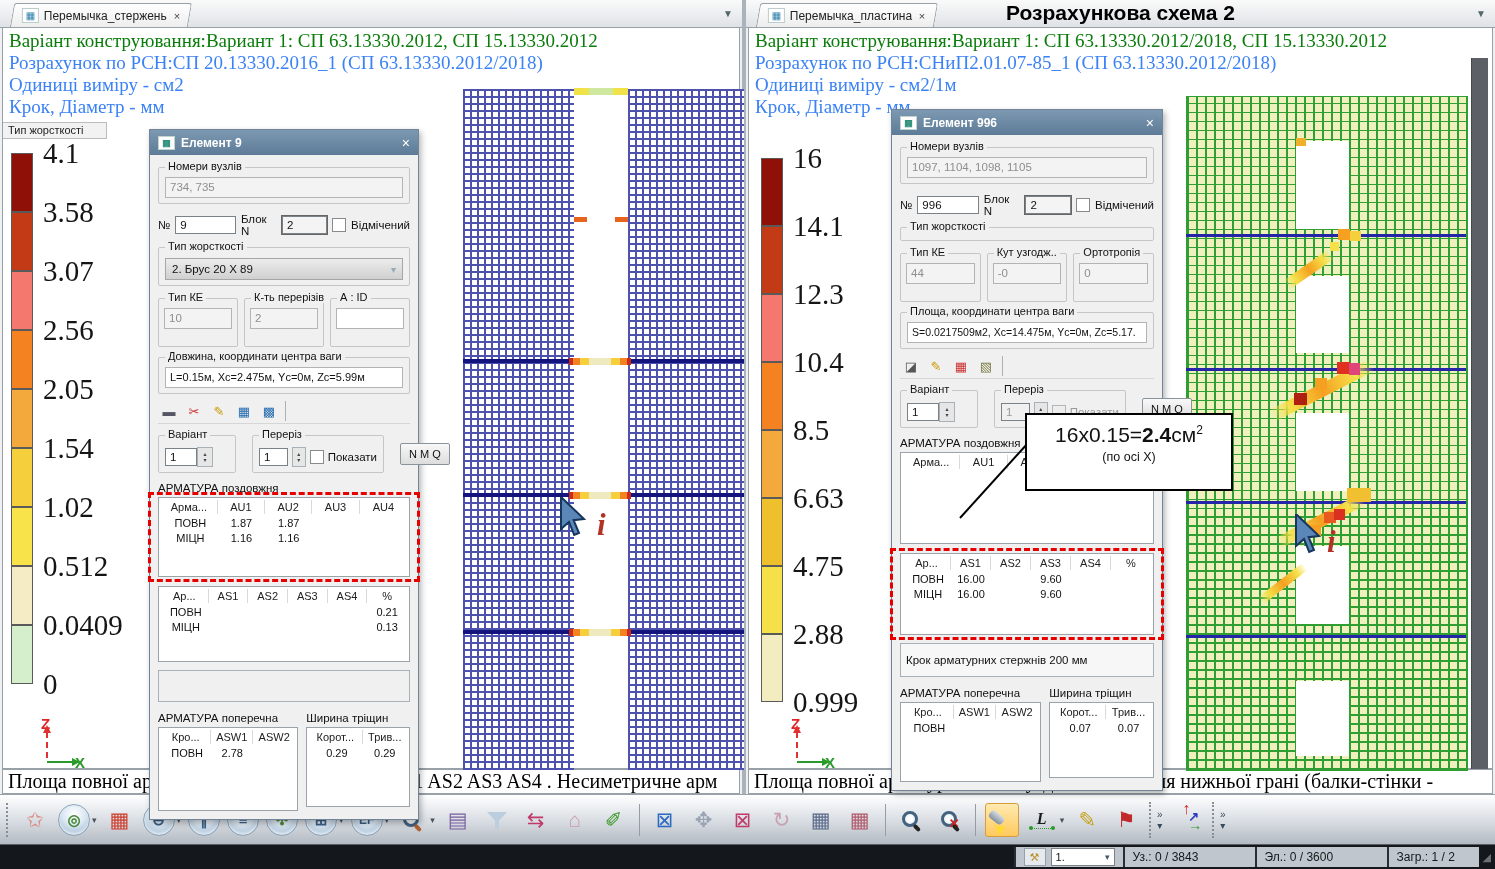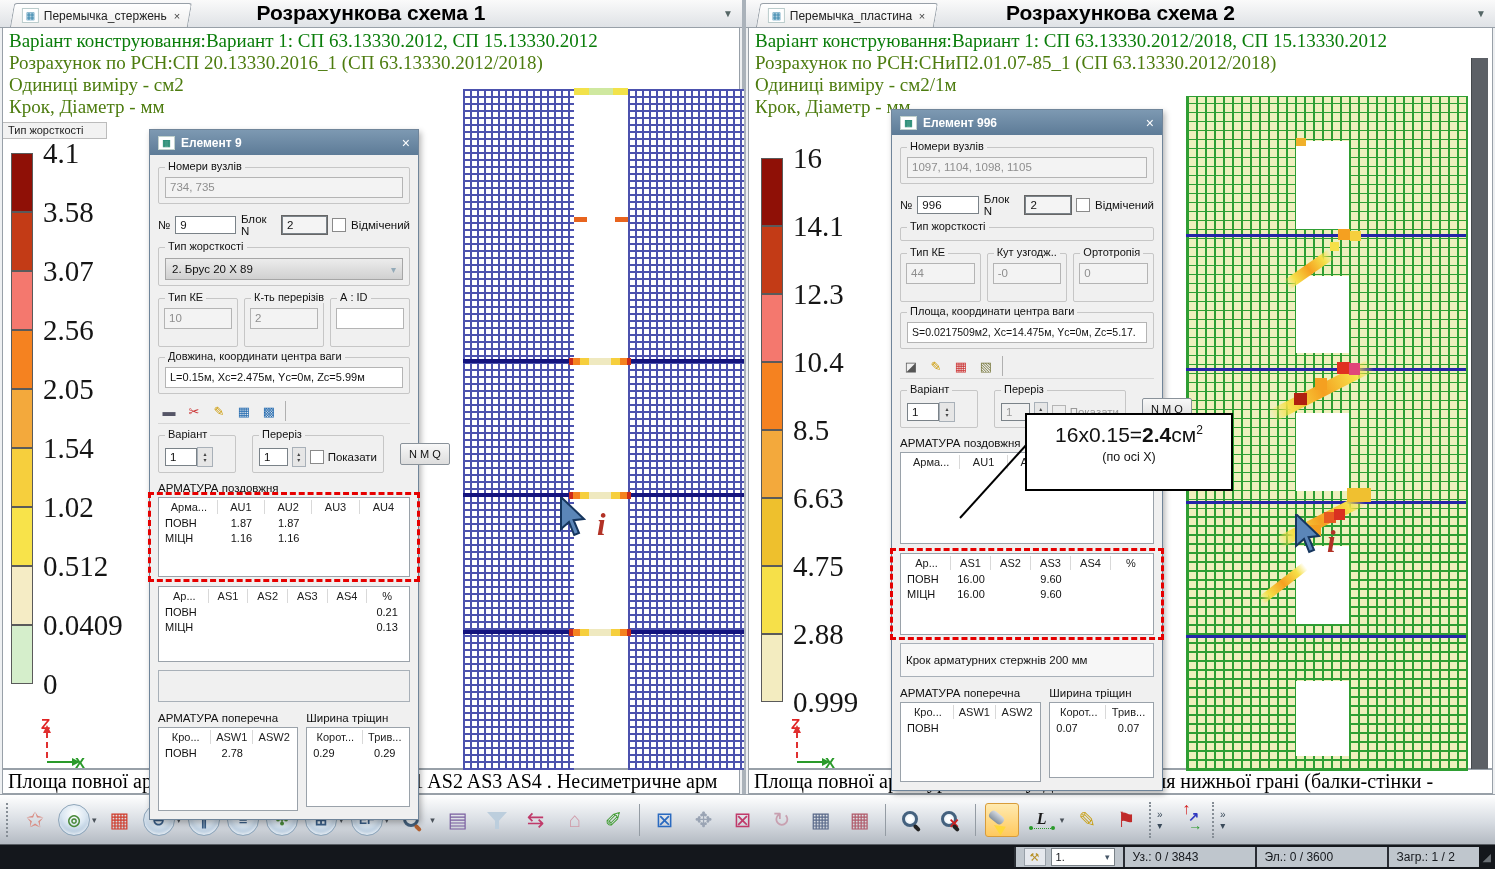--- a/index.html
+++ b/index.html
@@ -25,21 +25,21 @@
   .strip-caret{position:absolute;right:9px;top:8px;font-size:10px;color:#566}
 
   
   .content{position:absolute;left:2px;top:27px;width:calc(100% - 4px);height:742px;
            background:#fff;border:1px solid #98a0a8;box-sizing:border-box;z-index:2}
   .bottomline{position:absolute;left:2px;top:769px;width:calc(100% - 4px);height:25px;background:#fff;
               border:1px solid #98a0a8;box-sizing:border-box;font-family:"Liberation Serif",serif;
               font-size:20px;line-height:23px;white-space:nowrap;overflow:hidden;padding-left:5px;z-index:1}
   .hdrs{position:absolute;left:6px;top:2px;font-family:"Liberation Serif",serif;font-size:19px;
         line-height:22px;white-space:nowrap;z-index:3}
-  .hdr{color:#4d7c0f}
+  .hdr{color:#3b82f6}
   .hdr.green{color:#0a7d0a}
 
   .minigrp{position:absolute;left:0;top:94px;width:104px;height:17px;background:#f2f2f2;
            border:1px solid #bcbcbc;border-left:none;font-size:11px;color:#222;padding:1px 5px;
            box-sizing:border-box;white-space:nowrap;overflow:hidden}
 
   
   .legend{position:absolute;display:flex;flex-direction:column;z-index:4}
   .lrow{display:flex;height:var(--bh);position:relative}
   .lrow.lend{height:0}
@@ -120,21 +120,21 @@
   .spinbtn::after{content:'▾'}
   .nmq{margin-left:auto;background:linear-gradient(#f8f8f8,#dddddd);border:1px solid #8a929a;height:20px;
        padding:0 8px;font-size:11px;display:flex;align-items:center;border-radius:2px;white-space:nowrap}
   .armlabel{margin-top:9px;font-size:11.5px;white-space:nowrap}
   .tblwrap{position:relative;margin-top:3px}
   .tbl{display:grid;background:#fff;border:1px solid #9aa2aa;padding:2px 2px 4px;row-gap:3px;
        font-size:11px;align-content:start;box-sizing:border-box}
   .th{text-align:center;color:#222;padding:1px 2px;white-space:nowrap;overflow:hidden}
   .sepr{border-right:1px solid #d9d9d9}
   .td{text-align:center;padding:0 2px;white-space:nowrap;overflow:hidden}
-  .rowh{text-align:left;padding-left:4px}
+  .rowh{text-align:center;padding-left:4px}
   .dash{position:absolute;left:-10px;right:-10px;top:-5px;bottom:-5px;border:3px dashed #e60000;z-index:6;pointer-events:none}
   .emptybox{height:30px;background:#f0f0f0;border:1px solid #a8b0b8;margin-top:8px}
   .notebox{background:#f7f7f7;border:1px solid #a8b0b8;margin-top:8px;padding:10px 5px;font-size:11.5px;white-space:nowrap;overflow:hidden}
   .botrow{display:flex;gap:8px;margin-top:10px;align-items:flex-start}
   .botlbl{font-size:11.5px;margin-bottom:3px;white-space:nowrap}
 
   
   .callout{position:absolute;background:#fff;border:2px solid #000;z-index:30;text-align:center;padding:8px 6px 4px;box-sizing:border-box}
   .co1{font-size:21px;color:#111}
   .co1 b{font-weight:700}
@@ -201,21 +201,20 @@
 </head>
 <body>
 
 <section class="panel" id="panel-left">
   <div class="tabstrip">
     <div class="tab">
       <span class="tabicon">▦</span>
       <span class="tablabel">Перемычка_стержень</span>
       <span class="tabclose">×</span>
     </div>
-    <div class="ptitle">Розрахункова схема 1</div>
     <span class="strip-caret">▼</span>
   </div>
 
   <div class="content">
     <div class="hdrs">
       <div class="hdr green">Варіант конструювання:Вариант 1: СП 63.13330.2012, СП 15.13330.2012</div>
       <div class="hdr">Розрахунок по РСН:СП 20.13330.2016_1 (СП 63.13330.2012/2018)</div>
       <div class="hdr">Одиниці виміру - см2</div>
       <div class="hdr">Крок, Діаметр - мм</div>
     </div>

